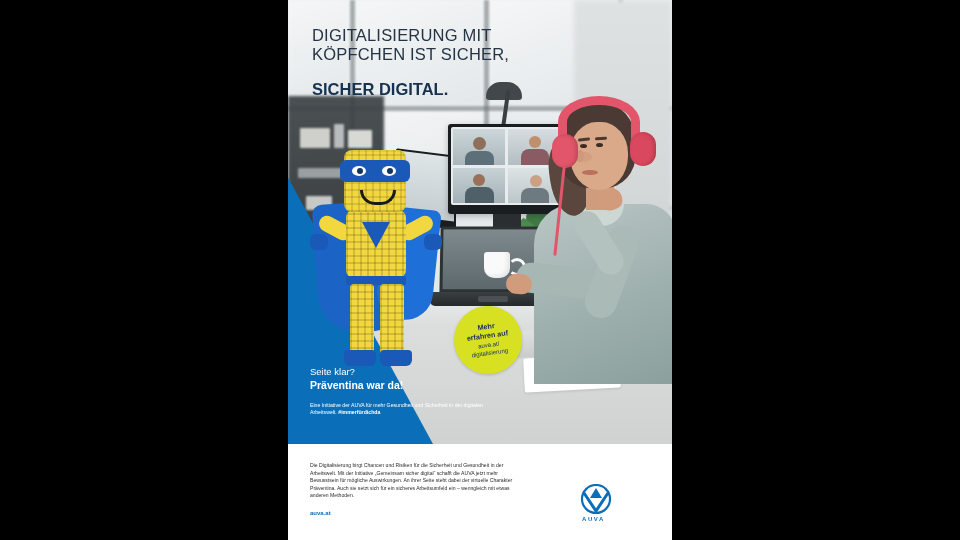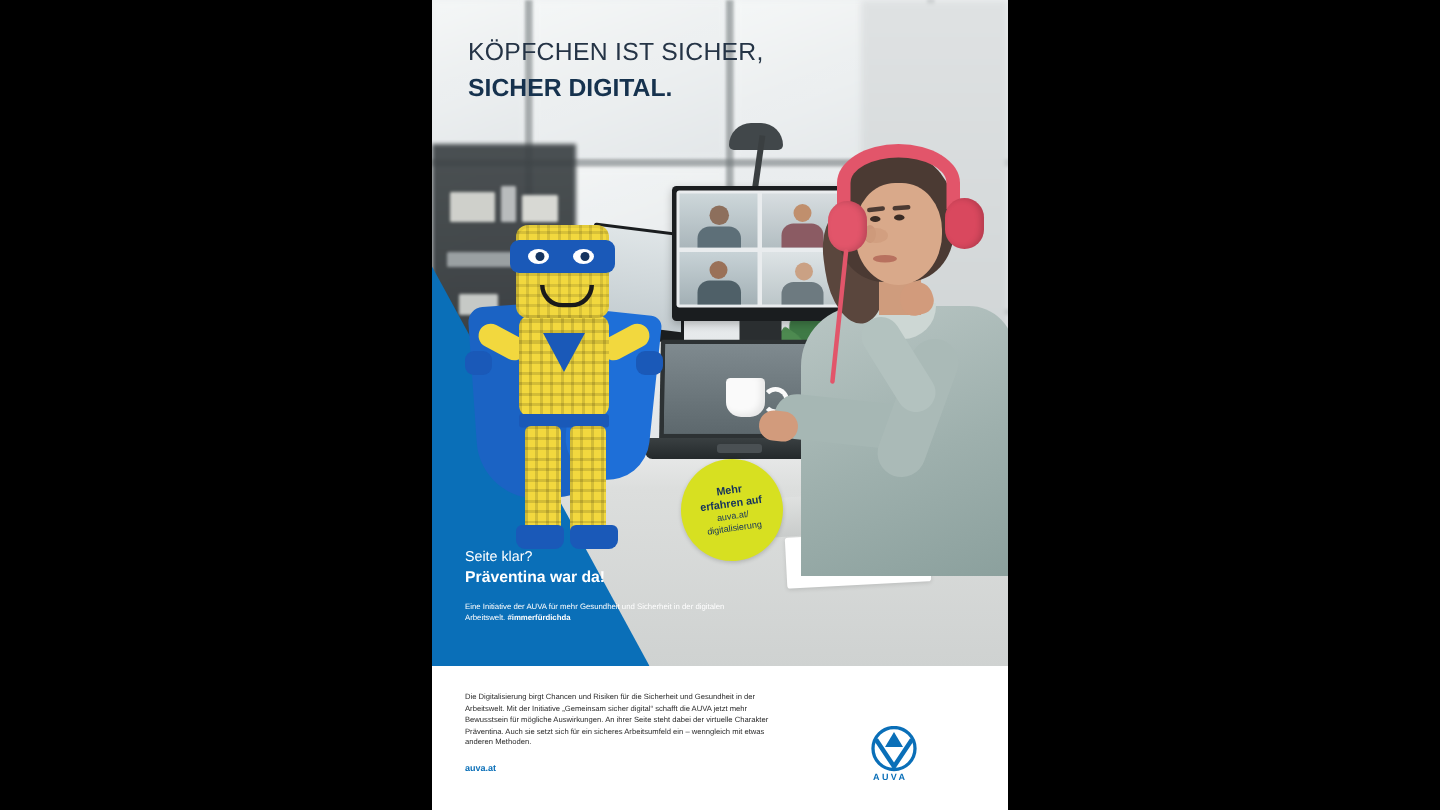--- a/index.html
+++ b/index.html
@@ -350,22 +350,23 @@
         <div class="c-headtex"></div>
         <div class="c-mask"></div>
         <div class="c-eye c-e1"></div>
         <div class="c-eye c-e2"></div>
         <div class="c-pupil c-p1"></div>
         <div class="c-pupil c-p2"></div>
         <div class="c-smile"></div>
       </div>
 
       <div class="headline">
+        <div class="hl1">DIGITALISIERUNG MIT</div>
         <div class="hl1">KÖPFCHEN IST SICHER,</div>
-        <div class="hl2" style="margin-top:5px">SICHER DIGITAL.</div>
+        <div class="hl2" style="margin-top:16px">SICHER DIGITAL.</div>
       </div>
 
       <div class="claim">
         <div class="c1">Seite klar?</div>
         <div class="c2">Präventina war da!</div>
       </div>
 
       <div class="initiative">
         <span>Eine Initiative der AUVA für mehr Gesundheit und Sicherheit in der digitalen Arbeitswelt. </span><b>#immerfürdichda</b>
       </div>

